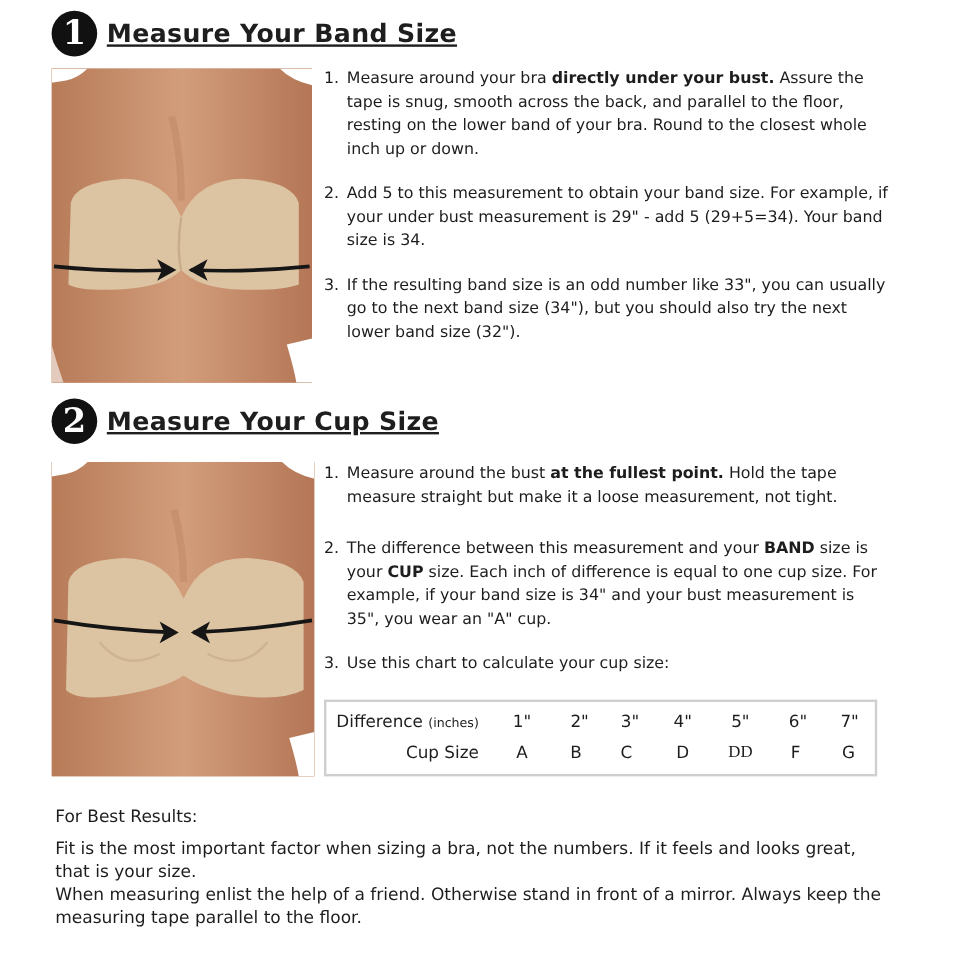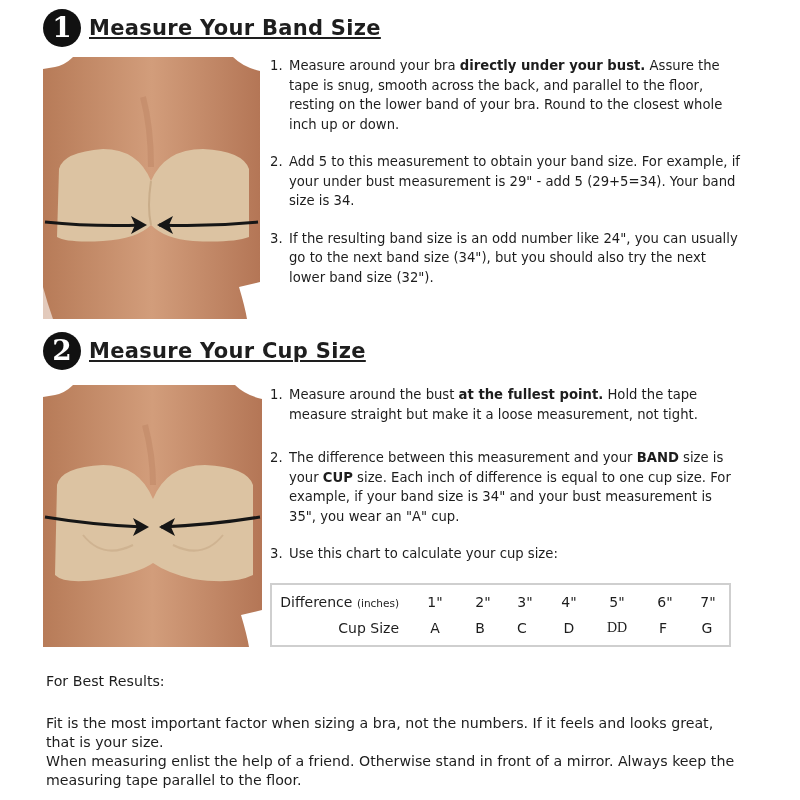--- a/index.html
+++ b/index.html
@@ -65,21 +65,21 @@
   <div class="step" style="margin-bottom:18px;">
     <span class="step-num">1.</span>
     <span class="step-text"><span>Measure around your bra </span><b>directly under your bust.</b><span> Assure the tape is snug, smooth across the back, and parallel to the floor, resting on the lower band of your bra.  Round to the closest whole inch up or down.</span></span>
   </div>
   <div class="step" style="margin-bottom:18px;">
     <span class="step-num">2.</span>
     <span class="step-text">Add 5 to this measurement to obtain your band size.  For example, if your under bust measurement is 29" - add 5 (29+5=34).  Your band size is 34.</span>
   </div>
   <div class="step">
     <span class="step-num">3.</span>
-    <span class="step-text">If the resulting band size is an odd number like 24", you can usually go to the next band size (34"), but you should also try the next lower band size (32").</span>
+    <span class="step-text">If the resulting band size is an odd number like 33", you can usually go to the next band size (34"), but you should also try the next lower band size (32").</span>
   </div>
 </div>
 
 <div class="section-title" style="top:331px;">
   <div class="badge">2</div>
   <div class="title-text">Measure Your Cup Size</div>
 </div>
 
 <div class="photo" style="left:43px; top:385px; width:219px; height:262px;" title="Torso wearing a nude strapless bra with arrows showing tape position at the fullest point of the bust">
   <svg viewBox="0 0 219 262" preserveAspectRatio="none">
@@ -137,16 +137,16 @@
     <span class="cell" style="left:208px;">B</span>
     <span class="cell" style="left:250px;">C</span>
     <span class="cell" style="left:297px;">D</span>
     <span class="cell" style="left:345px;font-family:Liberation Serif, serif;">DD</span>
     <span class="cell" style="left:391px;">F</span>
     <span class="cell" style="left:435px;">G</span>
   </div>
 </div>
 
 <div class="tips" style="top:672px;">
-  <div style="margin-bottom:23px;">For Best Results:</div>
+  <div style="margin-bottom:8px;">For Best Results:</div>
   <div>Fit is the most important factor when sizing a bra, not the numbers.  If it feels and looks great, that is your size.</div>
   <div style="margin-bottom:18px;">When measuring enlist the help of a friend.  Otherwise stand in front of a mirror. Always keep the measuring tape parallel to the floor.</div>
 </div>
 
 </body></html>

